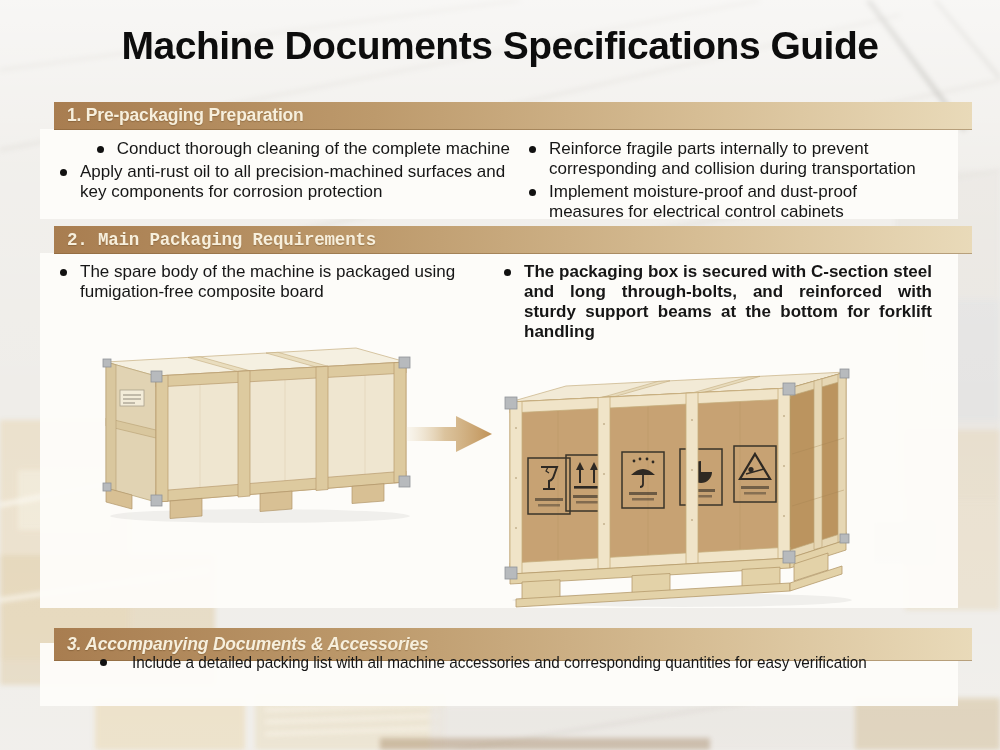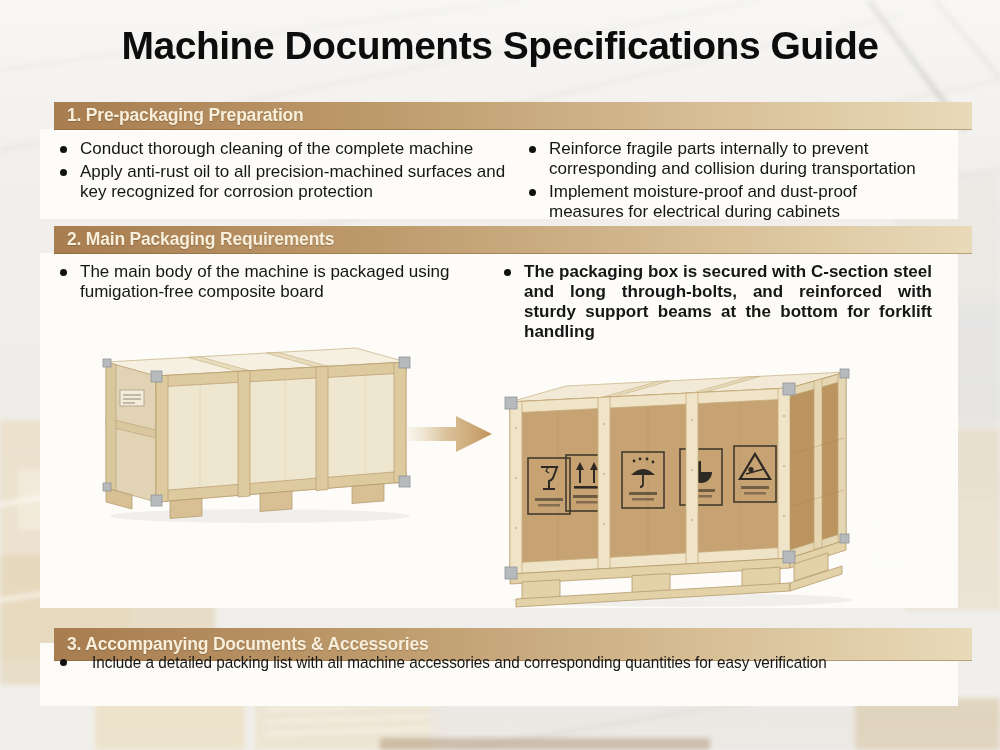--- a/index.html
+++ b/index.html
@@ -18,21 +18,21 @@
   
   .bar{position:absolute;left:40px;width:918px;
     background:linear-gradient(90deg,#a87d50 0%,#bd9a6c 35%,#d6bd94 70%,#e9dab9 100%);
     border-bottom:1px solid rgba(125,90,52,.45);
     display:flex;align-items:center;margin-left:14px;}
   .bar span{color:#f7efdc;font-weight:bold;font-size:17.5px;letter-spacing:-0.2px;padding-left:13px;
     text-shadow:0 1px 1px rgba(90,60,25,.35);}
   .panel{position:absolute;left:40px;width:918px;background:rgba(253,252,249,.97);}
   
   .bullets{position:absolute;}
-  .bullet{display:flex;margin-bottom:3px;}
+  .bullet{display:flex;margin-bottom:3px;justify-content:flex-end;}
   .dot{flex:none;width:7px;height:7px;border-radius:50%;background:#111;margin:7px 13px 0 2px;}
   .btext{font-size:17px;line-height:20px;color:#161616;}
   .just .btext{text-align:justify;}
   .narrow .btext{font-size:17px;line-height:25px;transform:scaleX(.9);transform-origin:0 50%;white-space:nowrap;}
   .narrow .dot{margin-top:9px;}
   .narrow .bullet{margin-bottom:1px;gap:12px;}
 </style>
 </head>
 <body>
 
@@ -83,44 +83,44 @@
     <span>1. Pre-packaging Preparation</span>
   </div>
 
   <div class="bullets" style="left:58px;top:139px;width:452px;">
     <div class="bullet">
       <span class="dot"></span>
       <span class="btext">Conduct thorough cleaning of the complete machine</span>
     </div>
     <div class="bullet">
       <span class="dot"></span>
-      <span class="btext">Apply anti-rust oil to all precision-machined surfaces and key recognized for corrosion protection</span>
+      <span class="btext">Apply anti-rust oil to all precision-machined surfaces and key components for corrosion protection</span>
     </div>
   </div>
 
   <div class="bullets" style="left:527px;top:139px;width:402px;">
     <div class="bullet">
       <span class="dot"></span>
       <span class="btext">Reinforce fragile parts internally to prevent corresponding and collision during transportation</span>
     </div>
     <div class="bullet">
       <span class="dot"></span>
-      <span class="btext">Implement moisture-proof and dust-proof measures for electrical during cabinets</span>
+      <span class="btext">Implement moisture-proof and dust-proof measures for electrical control cabinets</span>
     </div>
   </div>
 
   <div class="panel" style="top:253px;height:355px;"></div>
-  <div class="bar" style="top:226px;height:27px;">
+  <div class="bar" style="top:226px;height:27px;font-family:Liberation Mono, monospace;">
     <span>2. Main Packaging Requirements</span>
   </div>
 
   <div class="bullets" style="left:58px;top:262px;width:415px;">
     <div class="bullet">
       <span class="dot"></span>
-      <span class="btext">The main body of the machine is packaged using fumigation-free composite board</span>
+      <span class="btext">The spare body of the machine is packaged using fumigation-free composite board</span>
     </div>
   </div>
 
   <div class="bullets just" style="left:502px;top:262px;width:430px;font-weight:bold;">
     <div class="bullet">
       <span class="dot"></span>
       <span class="btext">The packaging box is secured with C-section steel and long through-bolts, and reinforced with sturdy support beams at the bottom for forklift handling</span>
     </div>
   </div>
 
@@ -300,21 +300,21 @@
       <rect x="281" y="25" width="12" height="12"></rect>
       <rect x="3" y="209" width="12" height="12"></rect>
       <rect x="281" y="193" width="12" height="12"></rect>
       <rect x="338" y="11" width="9" height="9"></rect>
       <rect x="338" y="176" width="9" height="9"></rect>
     </g>
   </svg>
 
 
   <div class="panel" style="top:643px;height:63px;"></div>
-  <div class="bar" style="top:628px;height:32px;">
+  <div class="bar" style="top:628px;height:32px;font-style:italic;">
     <span>3. Accompanying Documents &amp; Accessories</span>
   </div>
 
   <div class="bullets narrow" style="left:58px;top:650px;width:890px;">
     <div class="bullet">
       <span class="dot"></span>
       <span class="btext">Include a detailed packing list with all machine accessories and corresponding quantities for easy verification</span>
     </div>
   </div>
 

